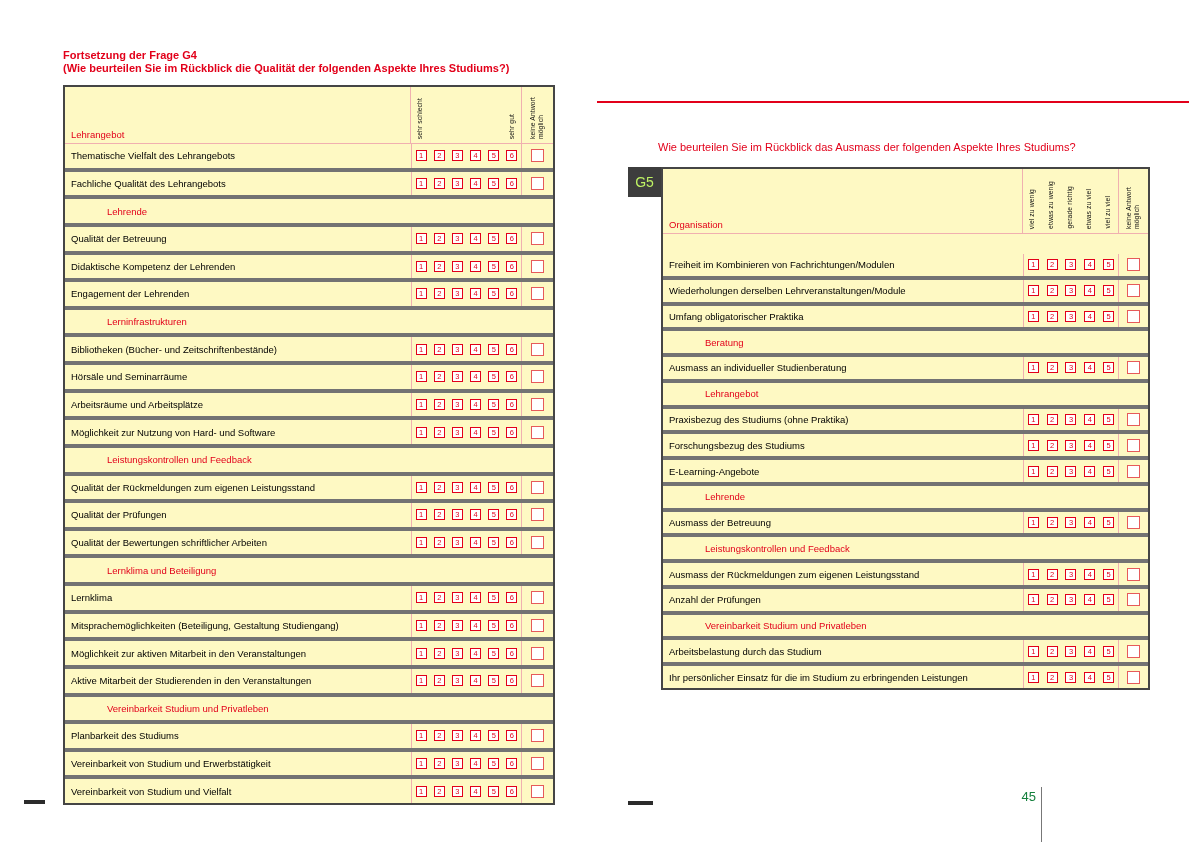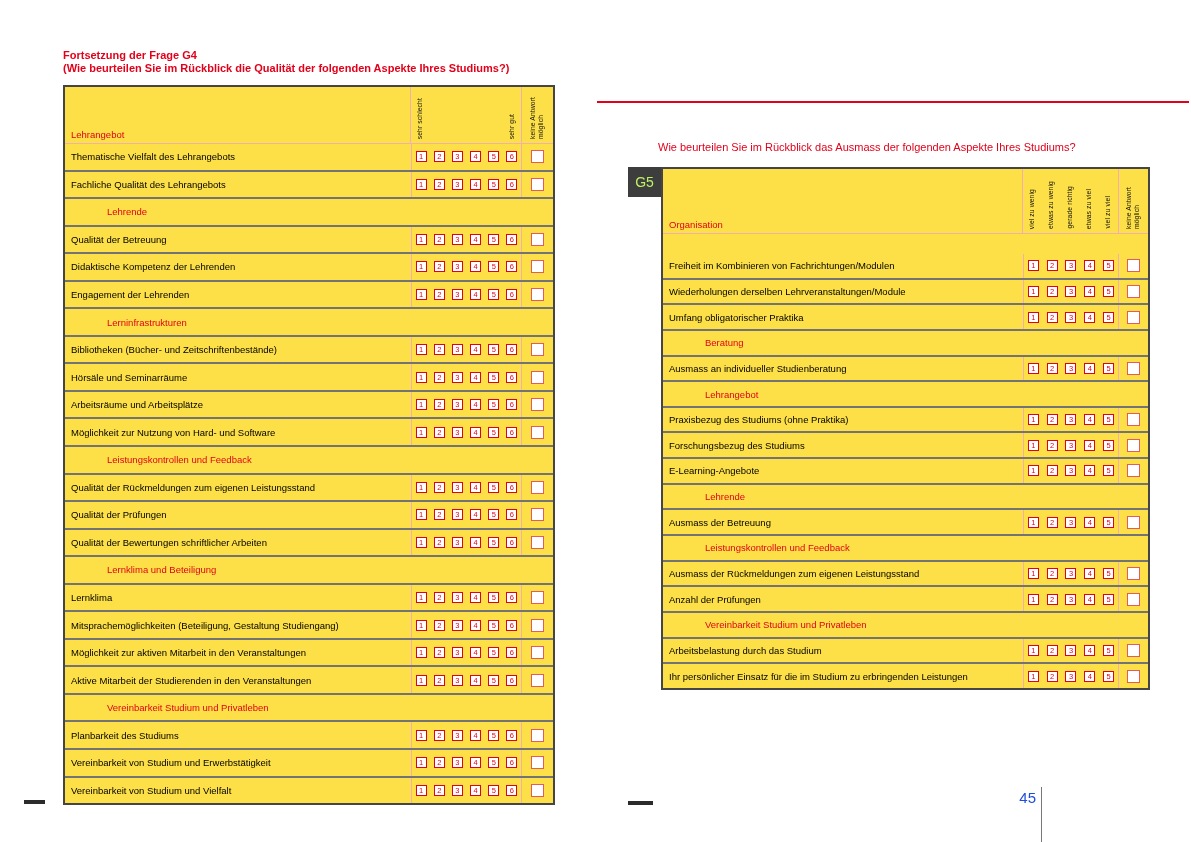--- a/index.html
+++ b/index.html
@@ -12,21 +12,21 @@
   .q-title-r{position:absolute;left:658px;top:141px;color:#e2001a;font-weight:normal;font-size:11px;}
 
   
   .red-rule{position:absolute;left:597px;top:101px;width:592px;height:2px;background:#e2001a;}
 
   
   .gbadge{position:absolute;left:628px;top:167px;width:33px;height:30px;background:#3d3d3d;
           color:#bef264;font-size:14px;display:flex;align-items:center;justify-content:center;}
 
   
-  .qtable{position:absolute;background:#fde047;border:2px solid #454545;
+  .qtable{position:absolute;background:#fef9c3;border:2px solid #454545;
           display:flex;flex-direction:column;box-sizing:border-box;}
   .qtable.left{left:63px;top:85px;width:492px;height:720px;}
   .qtable.right{left:661px;top:167px;width:489px;height:523px;gap:20px;}
 
   .thead{display:flex;flex:none;border-bottom:1px solid #f0b0b0;}
   .qtable.left .thead{height:56px;}
   .qtable.right .thead{height:64px;}
   .th-label{flex:1;position:relative;}
   .cat{position:absolute;left:6px;bottom:3px;color:#e2001a;font-size:9.5px;}
   .th-ratings{display:flex;border-left:1px solid #f0b0b0;}
@@ -34,37 +34,37 @@
             justify-content:center;padding-bottom:4px;box-sizing:border-box;}
   .qtable.left .th-ratings,.qtable.left .cell-ratings{width:110px;}
   .qtable.right .th-ratings,.qtable.right .cell-ratings{width:95px;}
   .qtable.left .th-check,.qtable.left .cell-check{width:32px;}
   .qtable.right .th-check,.qtable.right .cell-check{width:30px;}
   .hslot{flex:1;display:flex;align-items:flex-end;justify-content:center;padding-bottom:4px;box-sizing:border-box;}
   .rot{writing-mode:vertical-rl;transform:rotate(180deg);font-size:6.8px;line-height:1.2;
        color:#111;white-space:pre-line;letter-spacing:0.1px;}
 
   .tbody{flex:1;display:flex;flex-direction:column;}
-  .trow{flex:1;display:flex;align-items:stretch;border-top:2px solid #737373;min-height:0;}
+  .trow{flex:1;display:flex;align-items:stretch;border-top:4px solid #737373;min-height:0;}
   .tbody .trow:first-child{border-top:none;}
   .trow.section{align-items:center;}
   .section-label{color:#e2001a;font-size:9.5px;padding-left:6px;margin-left:36px;}
   .cell-label{flex:1;display:flex;align-items:center;padding-left:6px;font-size:9.5px;color:#000;}
   .cell-ratings{display:flex;align-items:center;border-left:1px solid #f0b0b0;box-sizing:border-box;}
   .slot{flex:1;display:flex;align-items:center;justify-content:center;}
   .num-box{width:11px;height:11px;border:1px solid #e2001a;color:#e2001a;background:#fff;
            font-size:7.5px;display:flex;align-items:center;justify-content:center;box-sizing:border-box;}
   .cell-check{display:flex;align-items:center;justify-content:center;border-left:1px solid #f0b0b0;box-sizing:border-box;}
   .answer-box{width:13px;height:13px;border:1.4px solid #e65a5a;background:#fff;box-sizing:border-box;}
 
   
   .mark{background:#2b2b2b;position:absolute;}
   .mark.l{left:24px;top:800px;width:21px;height:4px;}
   .mark.m{left:628px;top:801px;width:25px;height:4px;}
-  .page-num{position:absolute;left:1008px;top:789px;width:28px;text-align:right;font-size:15px;color:#1d4ed8;}
+  .page-num{position:absolute;left:1008px;top:789px;width:28px;text-align:right;font-size:13px;color:#15803d;}
   .page-rule{position:absolute;left:1041px;top:787px;width:1px;height:55px;background:#777;}
 </style>
 </head>
 <body>
 
 <div>
 
   <div class="q-title">
     <div>Fortsetzung der Frage G4</div>
     <div>(Wie beurteilen Sie im Rückblick die Qualität der folgenden Aspekte Ihres Studiums?)</div>

